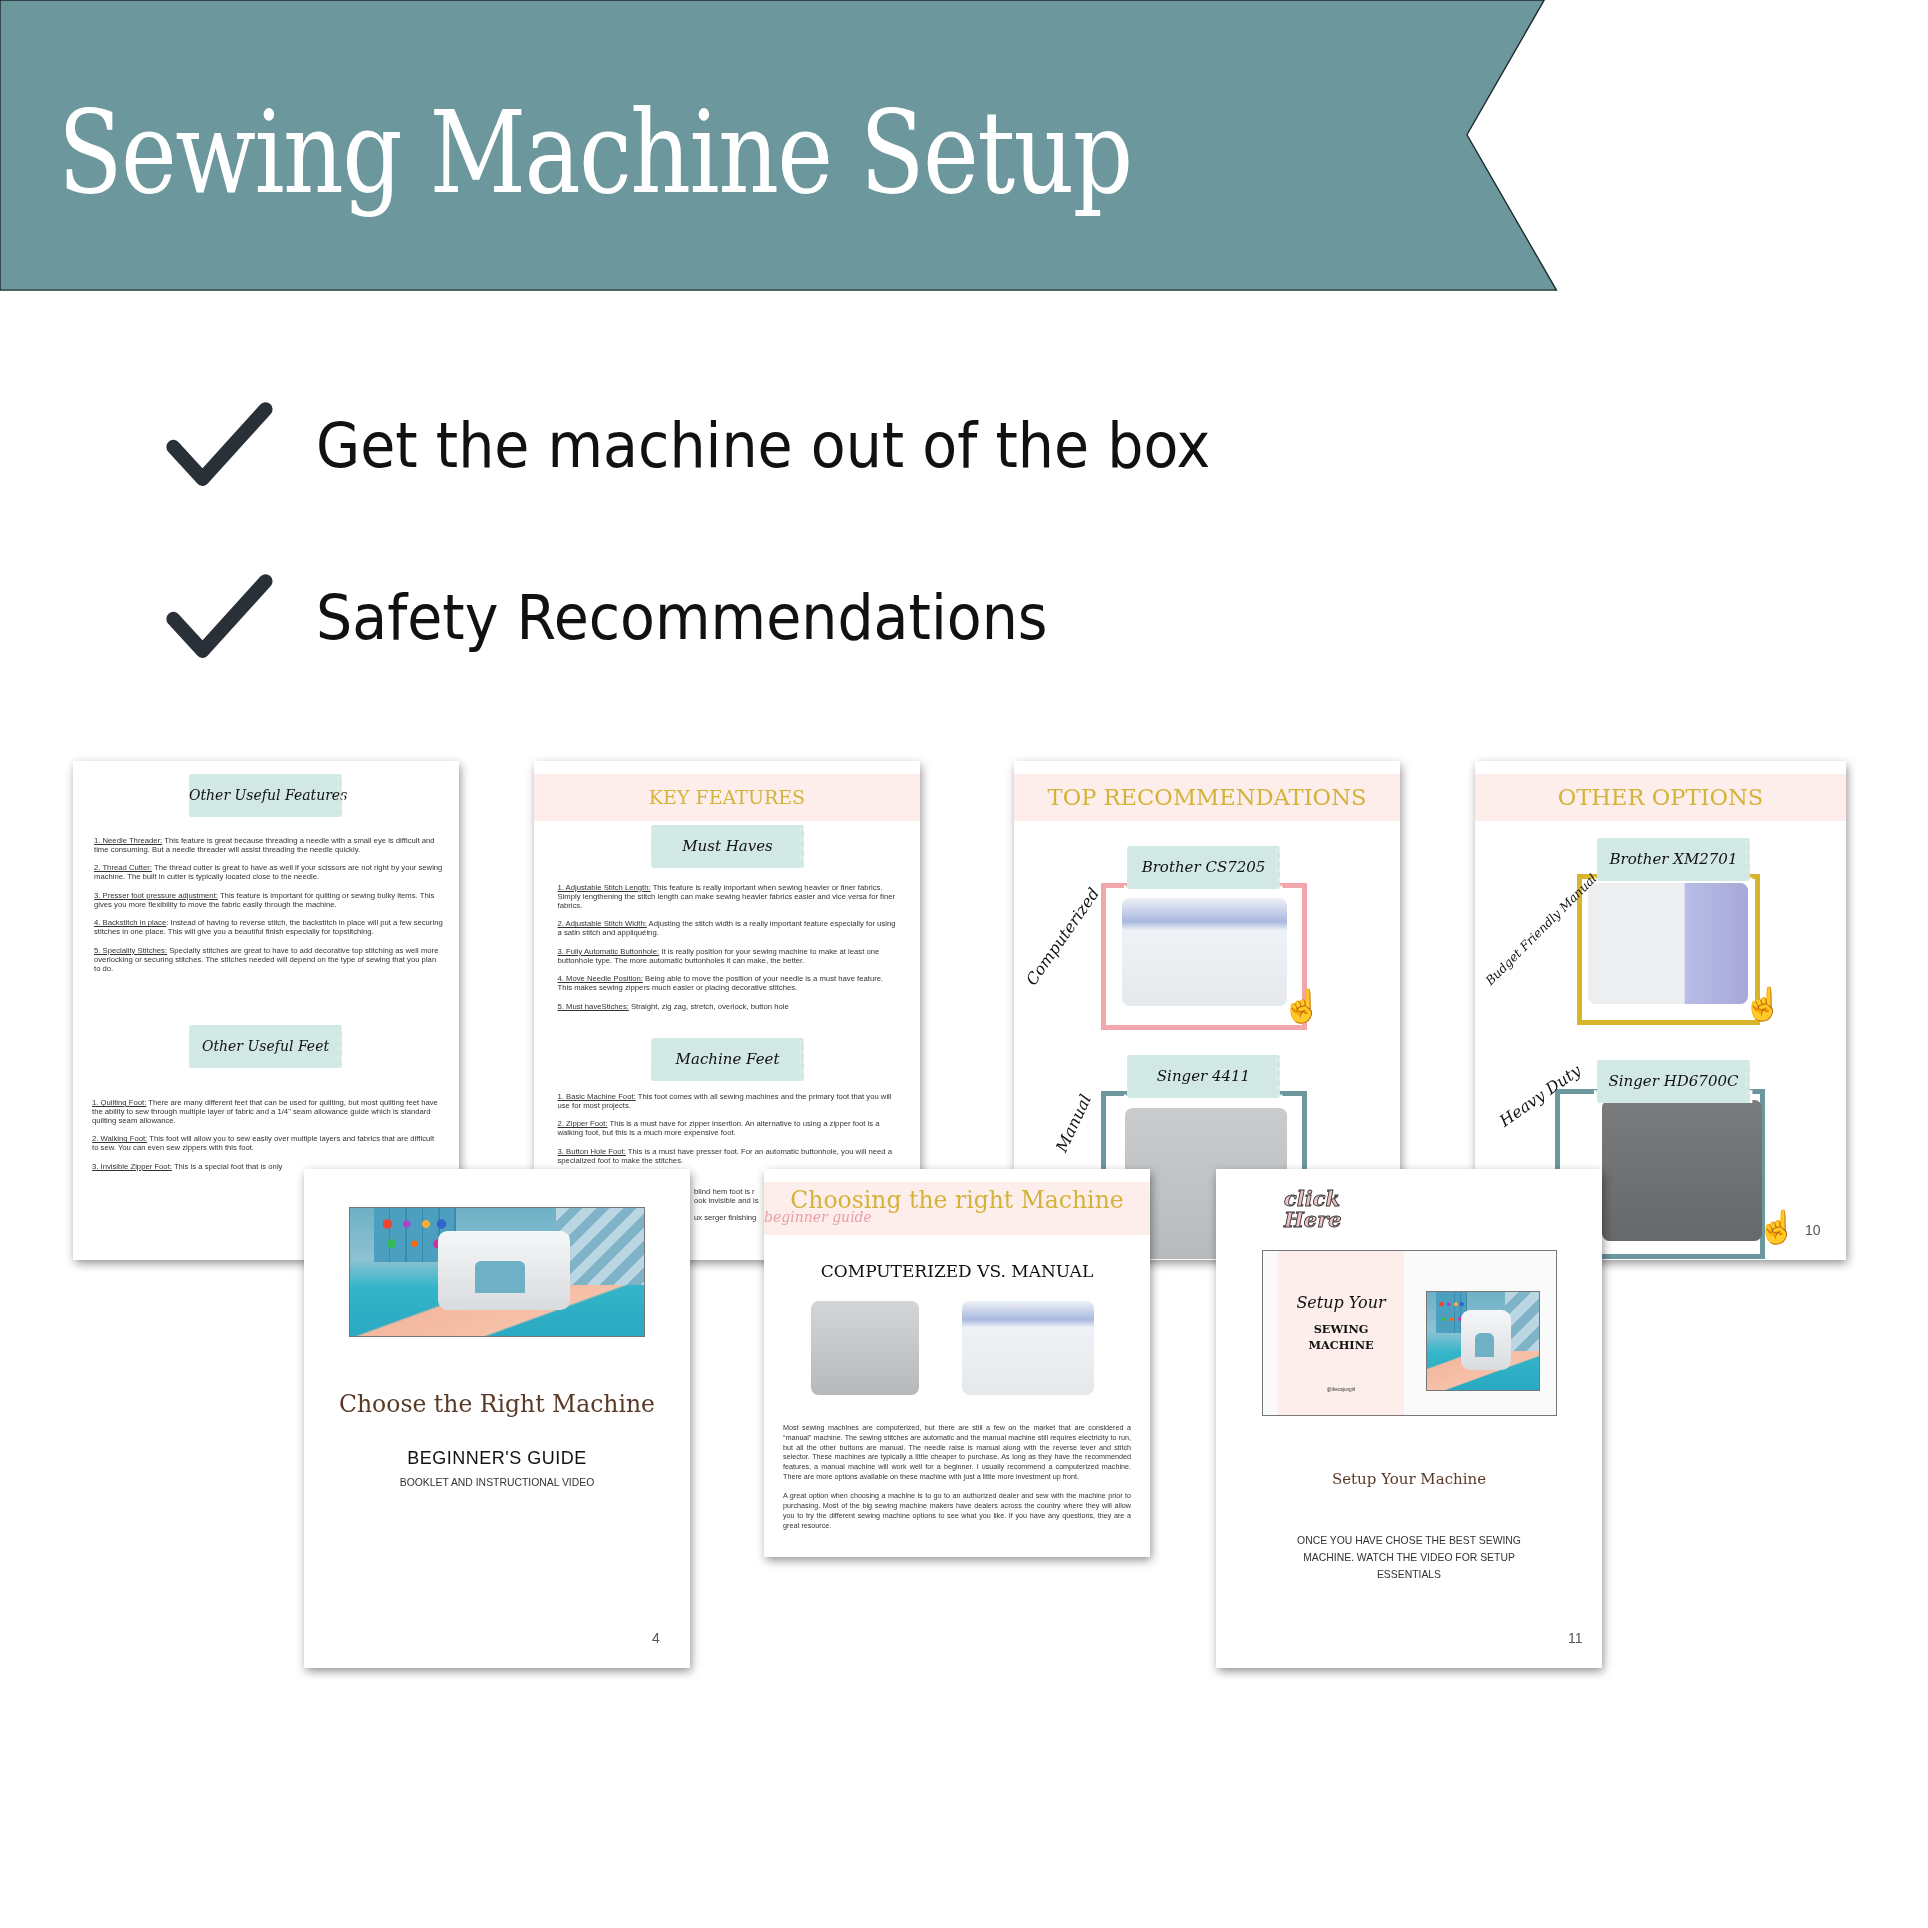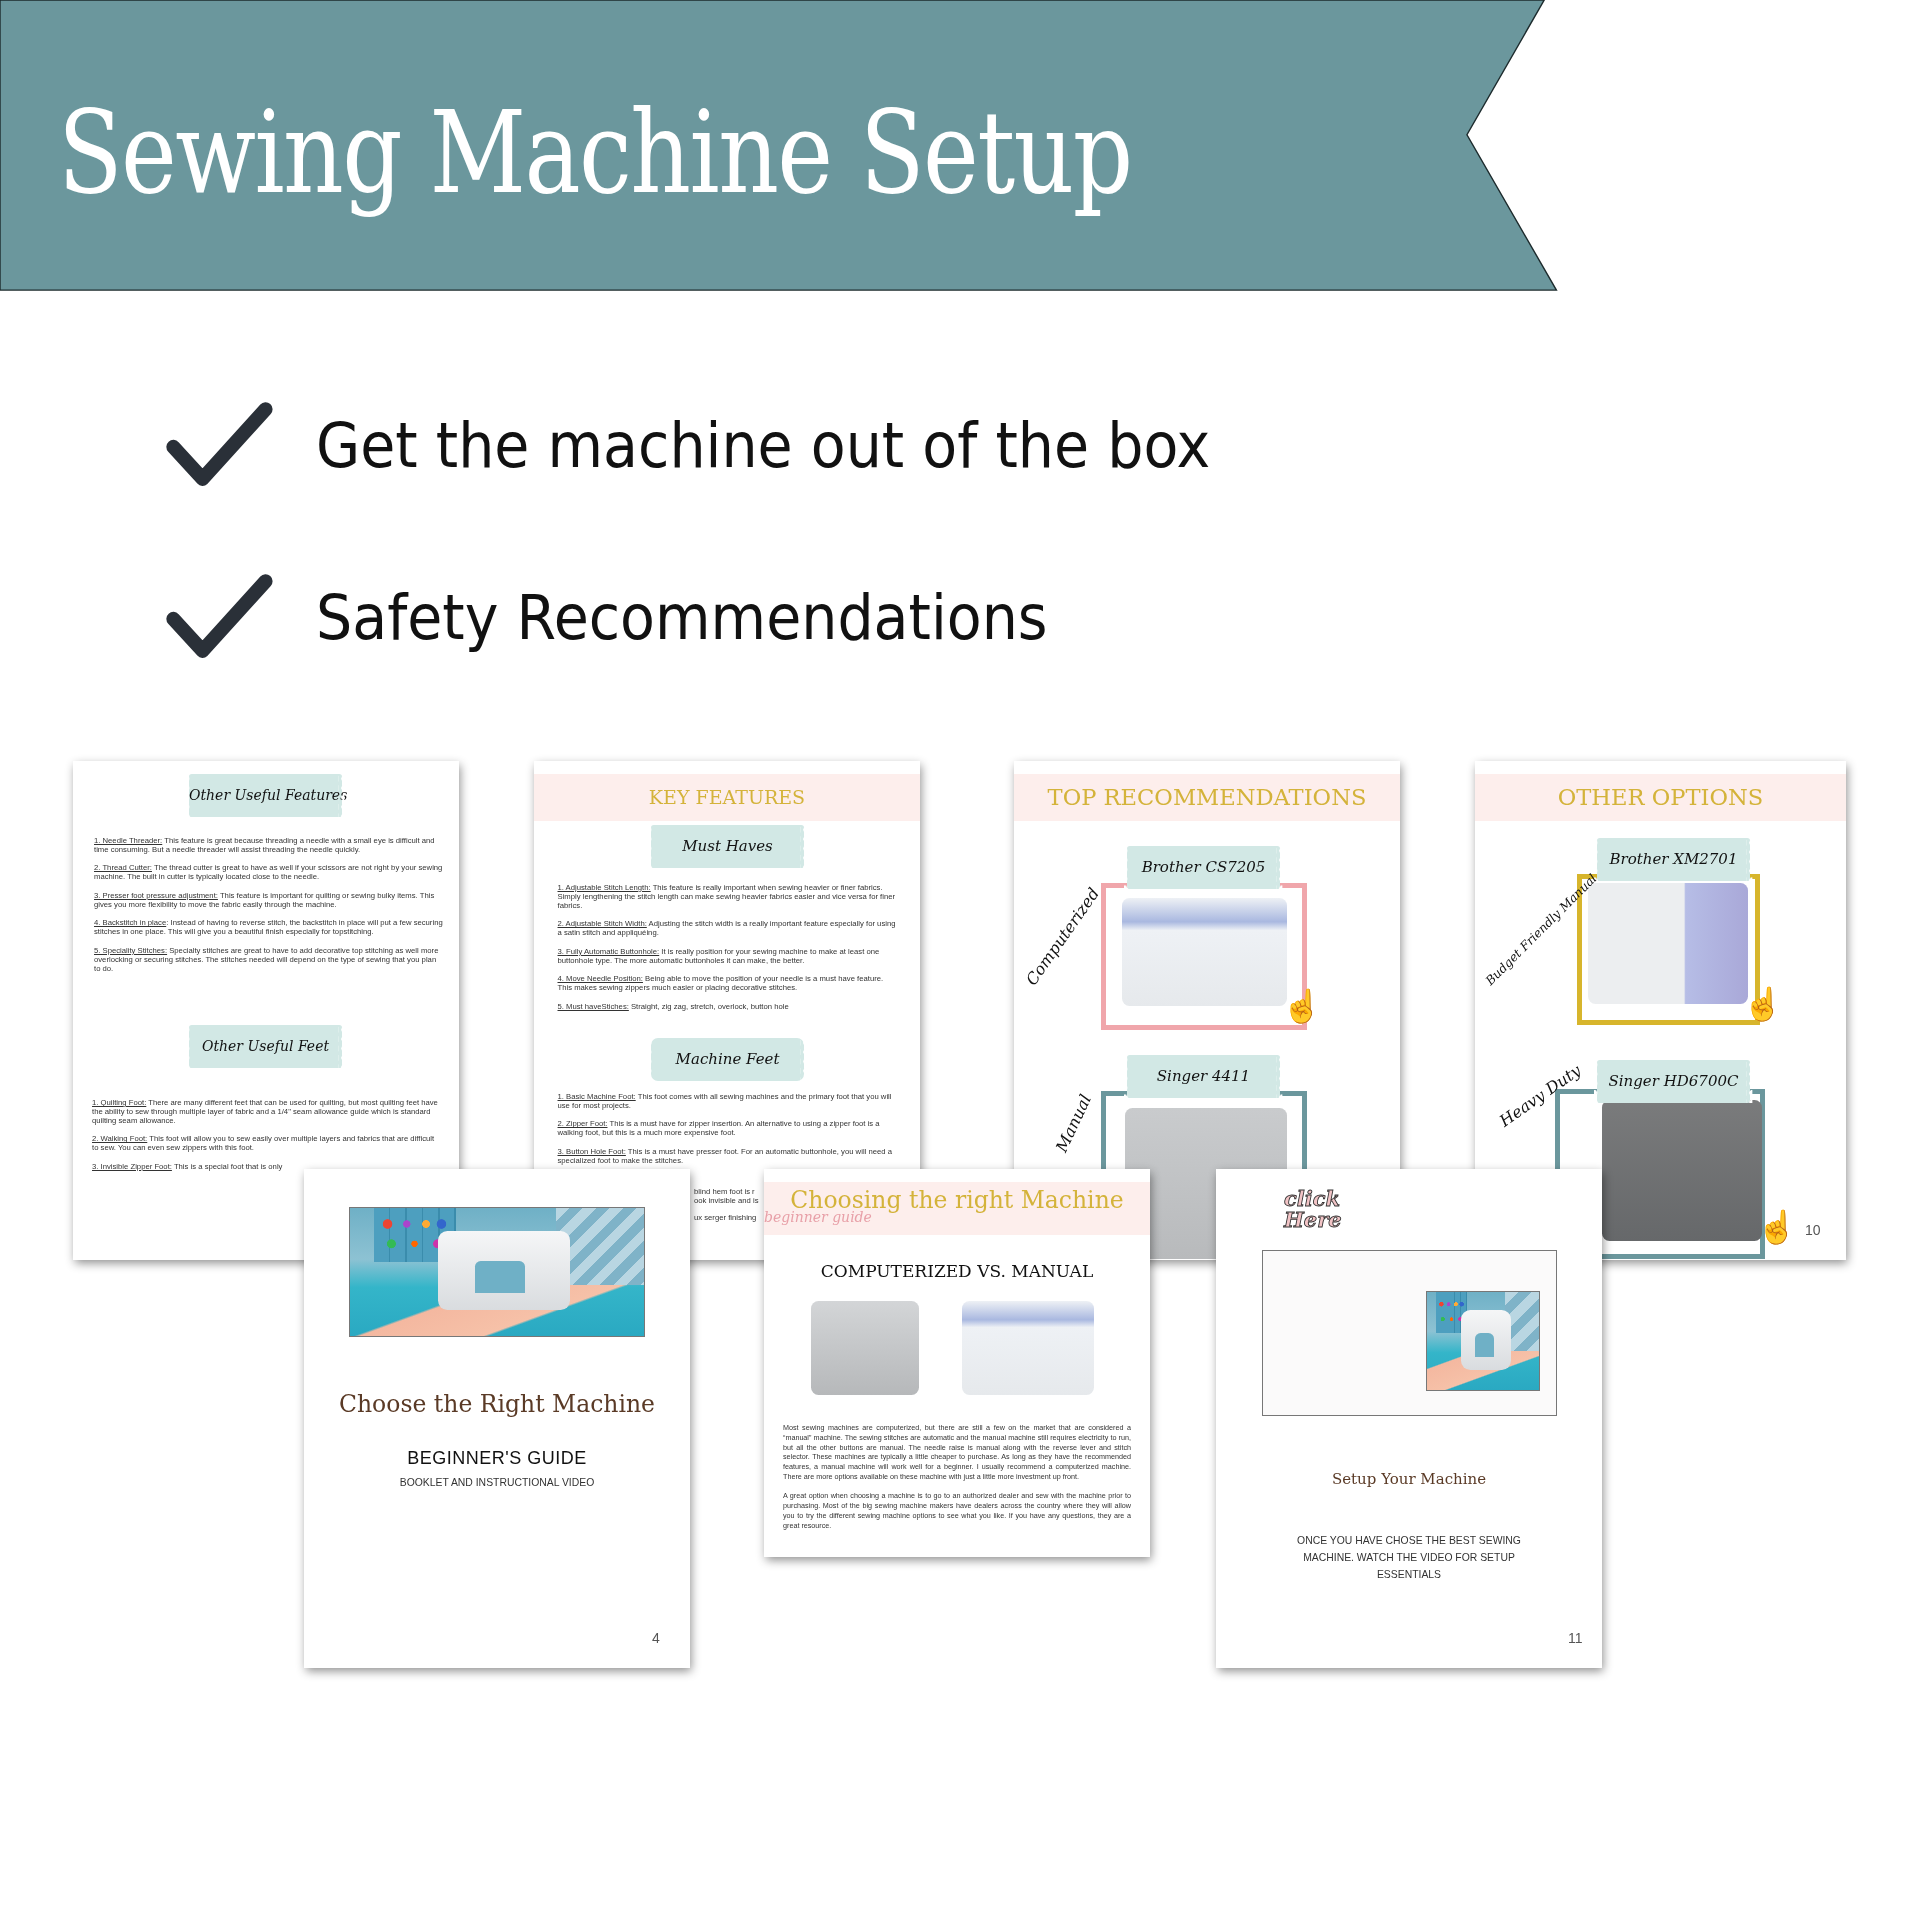--- a/index.html
+++ b/index.html
@@ -89,21 +89,21 @@
     <div class="gold-title" style="font-size:19px; line-height:47px;">KEY FEATURES</div>
   </div>
   <div class="tape" style="left:117px; top:64px; width:153px; height:43px; line-height:43px; font-size:15px;">Must Haves</div>
   <div class="body-text" style="left:23.5px; top:122px; width:341px;">
     <p><u>1. Adjustable Stitch Length:</u><span> This feature is really important when sewing heavier or finer fabrics. Simply lengthening the stitch length can make sewing heavier fabrics easier and vice versa for finer fabrics.</span></p>
     <p><u>2. Adjustable Stitch Width:</u><span> Adjusting the stitch width is a really important feature especially for using a satin stitch and appliquéing.</span></p>
     <p><u>3. Fully Automatic Buttonhole:</u><span> It is really position for your sewing machine to make at least one buttonhole type. The more automatic buttonholes it can make, the better.</span></p>
     <p><u>4. Move Needle Position:</u><span> Being able to move the position of your needle is a must have feature. This makes sewing zippers much easier or placing decorative stitches.</span></p>
     <p><u>5. Must haveStiches:</u><span> Straight, zig zag, stretch, overlock, button hole</span></p>
   </div>
-  <div class="tape" style="left:117px; top:277px; width:153px; height:43px; line-height:43px; font-size:15px;border-radius:7px;">Machine Feet</div>
+  <div class="tape" style="left:117px; top:277px; width:153px; height:43px; line-height:43px; font-size:15px;">Machine Feet</div>
   <div class="body-text" style="left:23.5px; top:331px; width:341px;">
     <p><u>1. Basic Machine Foot:</u><span> This foot comes with all sewing machines and the primary foot that you will use for most projects.</span></p>
     <p><u>2. Zipper Foot:</u><span> This is a must have for zipper insertion. An alternative to using a zipper foot is a walking foot, but this is a much more expensive foot.</span></p>
     <p><u>3. Button Hole Foot:</u><span> This is a must have presser foot. For an automatic buttonhole, you will need a specialized foot to make the stitches.</span></p>
   </div>
   <div class="body-text" style="left:160px; top:426px; width:188px;">
     <div>blind hem foot is r</div>
     <div>ook invisible and is</div>
     <div style="margin-top:7.5px;">ux serger finishing</div>
   </div>
@@ -168,20 +168,26 @@
   </div>
   <div class="pink-band" style="top:412px; height:47px;"></div>
   <div style="position:absolute; left:21px; top:395px; font-family:'DejaVu Serif', serif; font-style:italic; font-size:21px; color:#d4b33a;">Questions?</div>
   <div style="position:absolute; left:0; right:0; top:431px; text-align:center; font-family:'DejaVu Serif', serif; font-size:16px; color:#8b5cf6;">CONTACT ME TESHA@THECAJUNGIRL.COM</div>
   <div class="page-num" style="left:348px; top:463px;">5</div>
 </div>
 
 <div class="page" style="left:1216px; top:1169px; width:386px; height:499px;">
   <div style="position:absolute; left:68px; top:19px; font-family:'DejaVu Serif', serif; font-style:italic; font-weight:bold; font-size:21px; color:#f2c4c6; -webkit-text-stroke:0.9px #333; line-height:21px; width:56px;">click Here</div>
   <div style="position:absolute; left:46px; top:81px; width:293px; height:164px; border:0.9px solid #777; background:#fbfafa;">
+    <div style="position:absolute; left:15px; top:0; width:126px; height:100%; background:#fdeeec;">
+      <div style="position:absolute; left:0; right:0; top:42px; text-align:center; font-family:'DejaVu Serif', serif; font-style:italic; font-size:16px; color:#111;">Setup Your</div>
+      <div style="position:absolute; left:0; right:0; top:71px; text-align:center; font-family:'DejaVu Serif', serif; font-weight:bold; font-size:11.3px; color:#111;">SEWING</div>
+      <div style="position:absolute; left:0; right:0; top:87px; text-align:center; font-family:'DejaVu Serif', serif; font-weight:bold; font-size:11.3px; color:#111;">MACHINE</div>
+      <div style="position:absolute; left:0; right:0; top:136px; text-align:center; font-size:4.7px; color:#333;">@thecajungirl</div>
+    </div>
     <div class="photo" style="left:163px; top:40px; width:112px; height:98px;">
       <div class="shelf"></div>
         <div class="spools"></div>
         <div class="chevron"></div>
         <div class="mach"></div>
     </div>
   </div>
   <div style="position:absolute; left:0; right:0; top:301px; text-align:center; font-family:'DejaVu Serif', serif; font-size:15px; color:#5a3a26;">Setup Your Machine</div>
   <div style="position:absolute; left:61px; width:264px; top:363px; text-align:center; font-size:10.4px; line-height:17px; color:#333;">ONCE YOU HAVE CHOSE THE BEST SEWING MACHINE. WATCH THE VIDEO FOR SETUP ESSENTIALS</div>
   <div class="page-num" style="left:352px; top:461px;">11</div>

